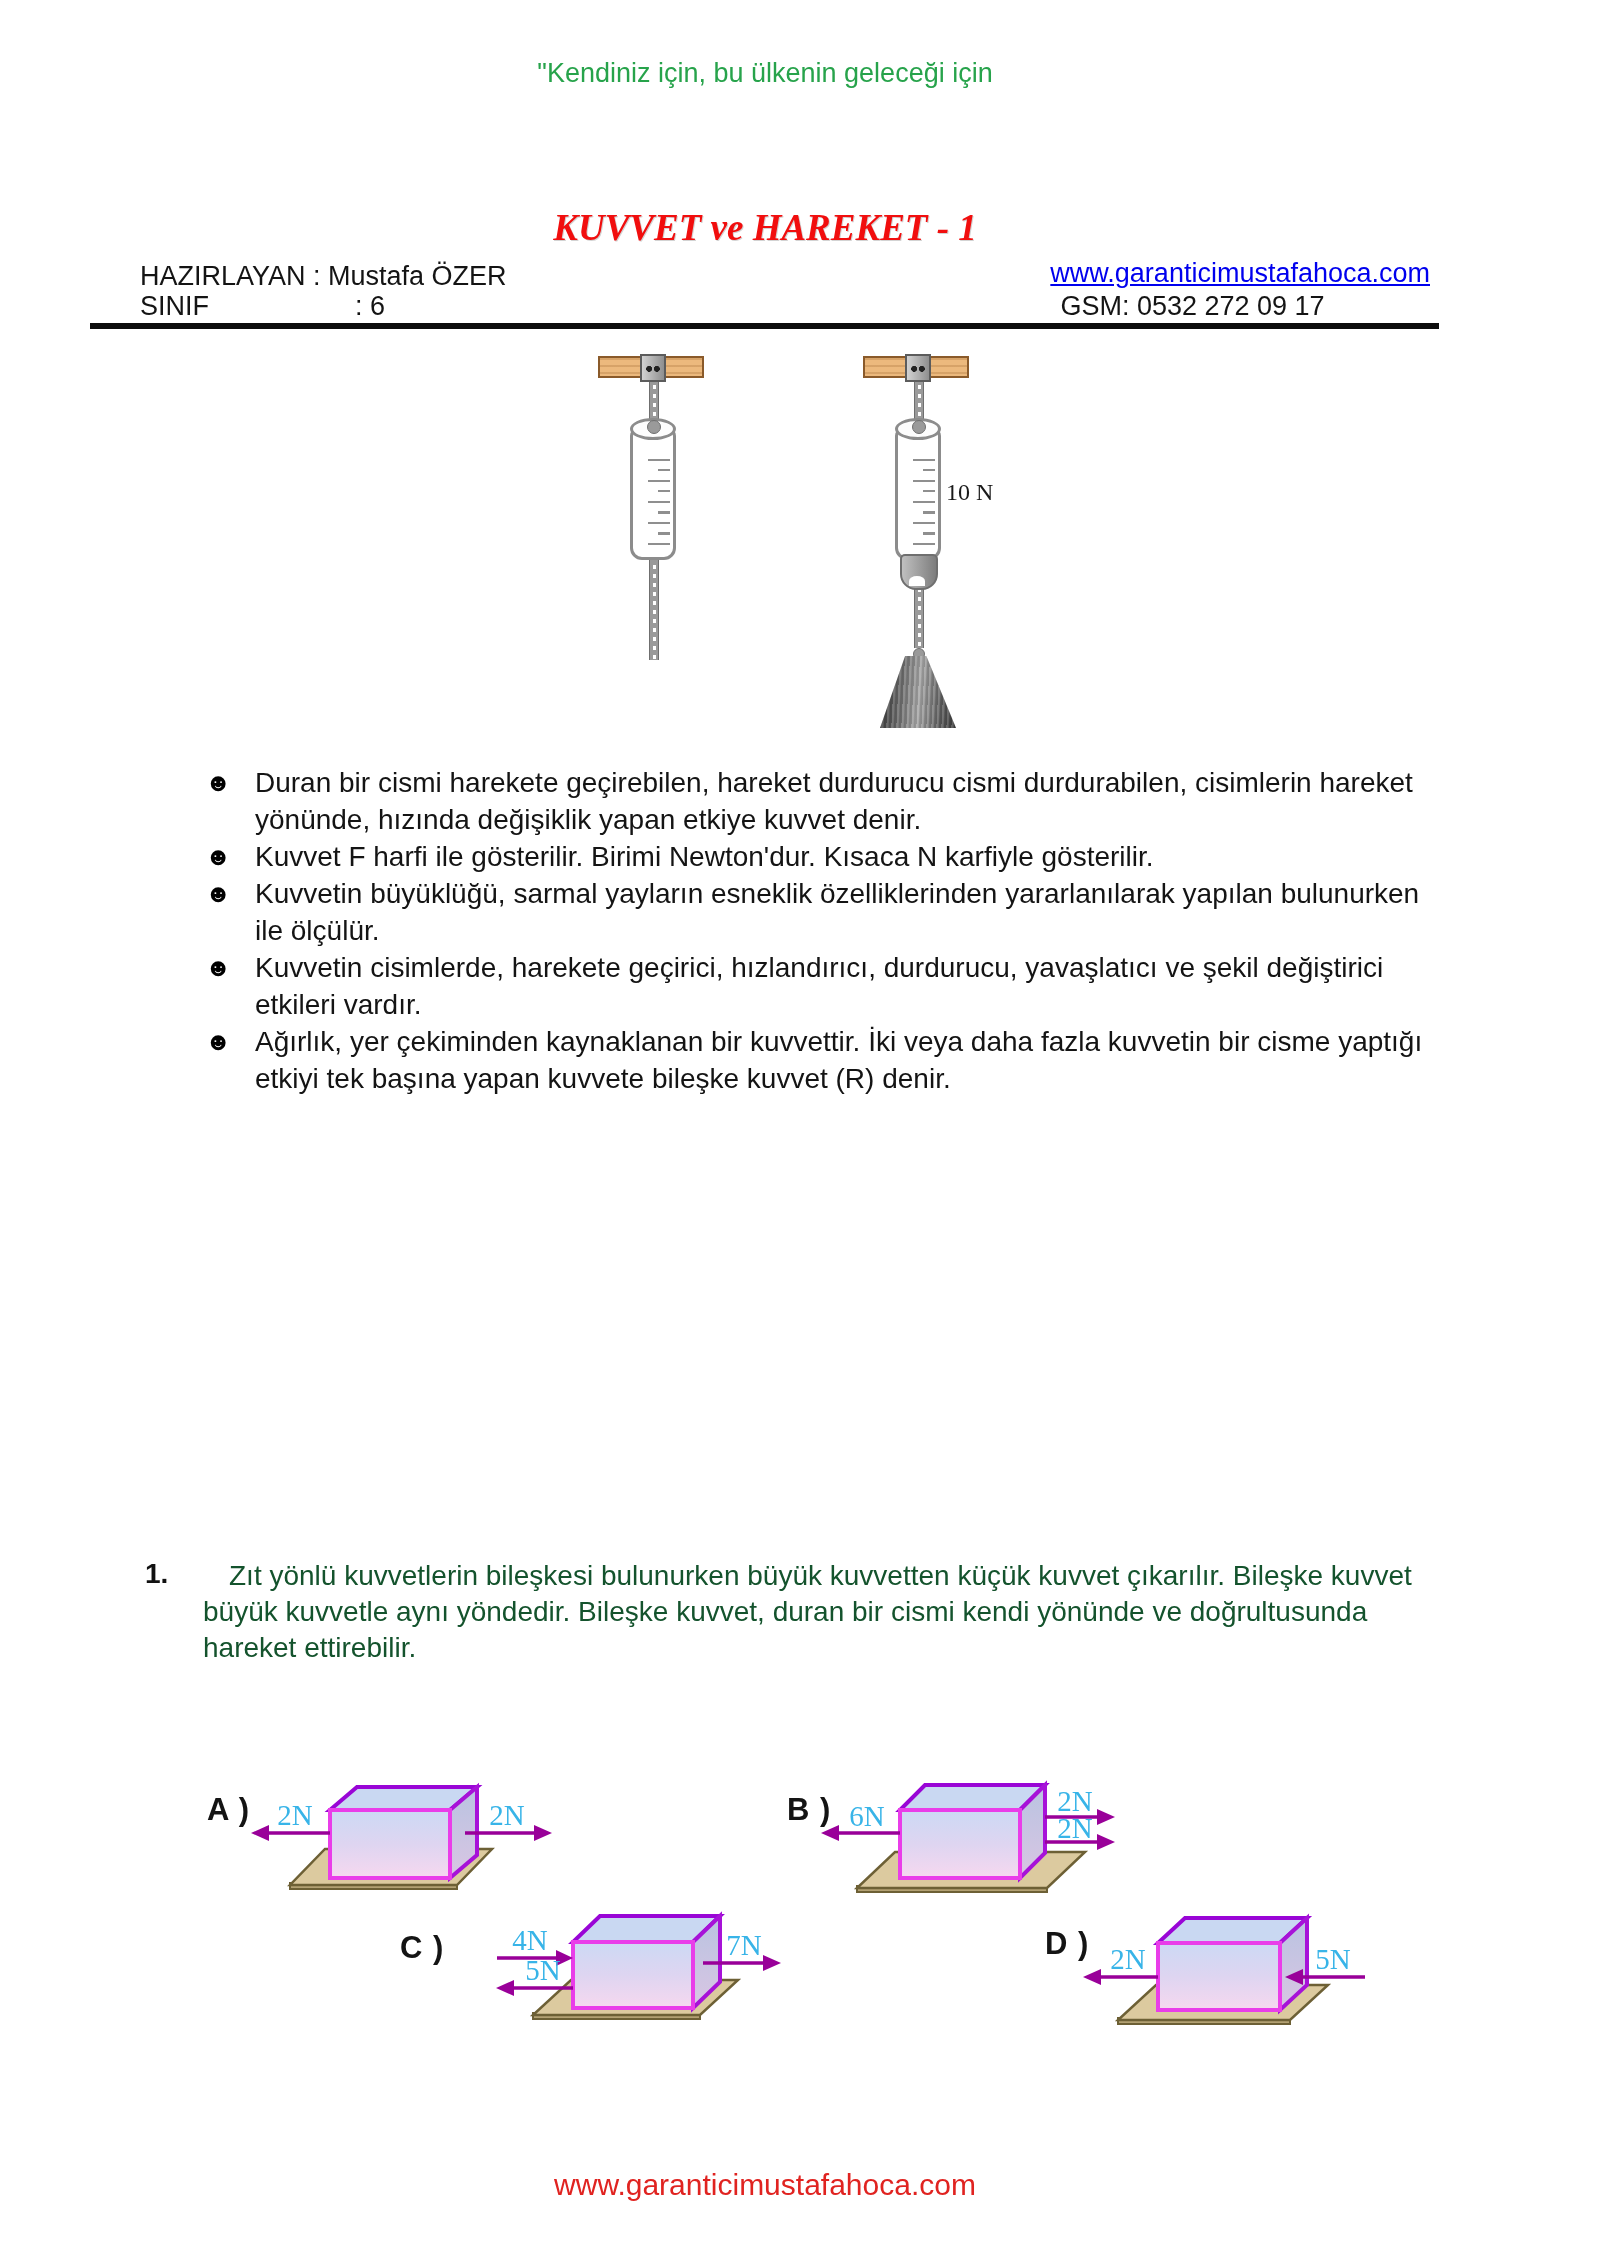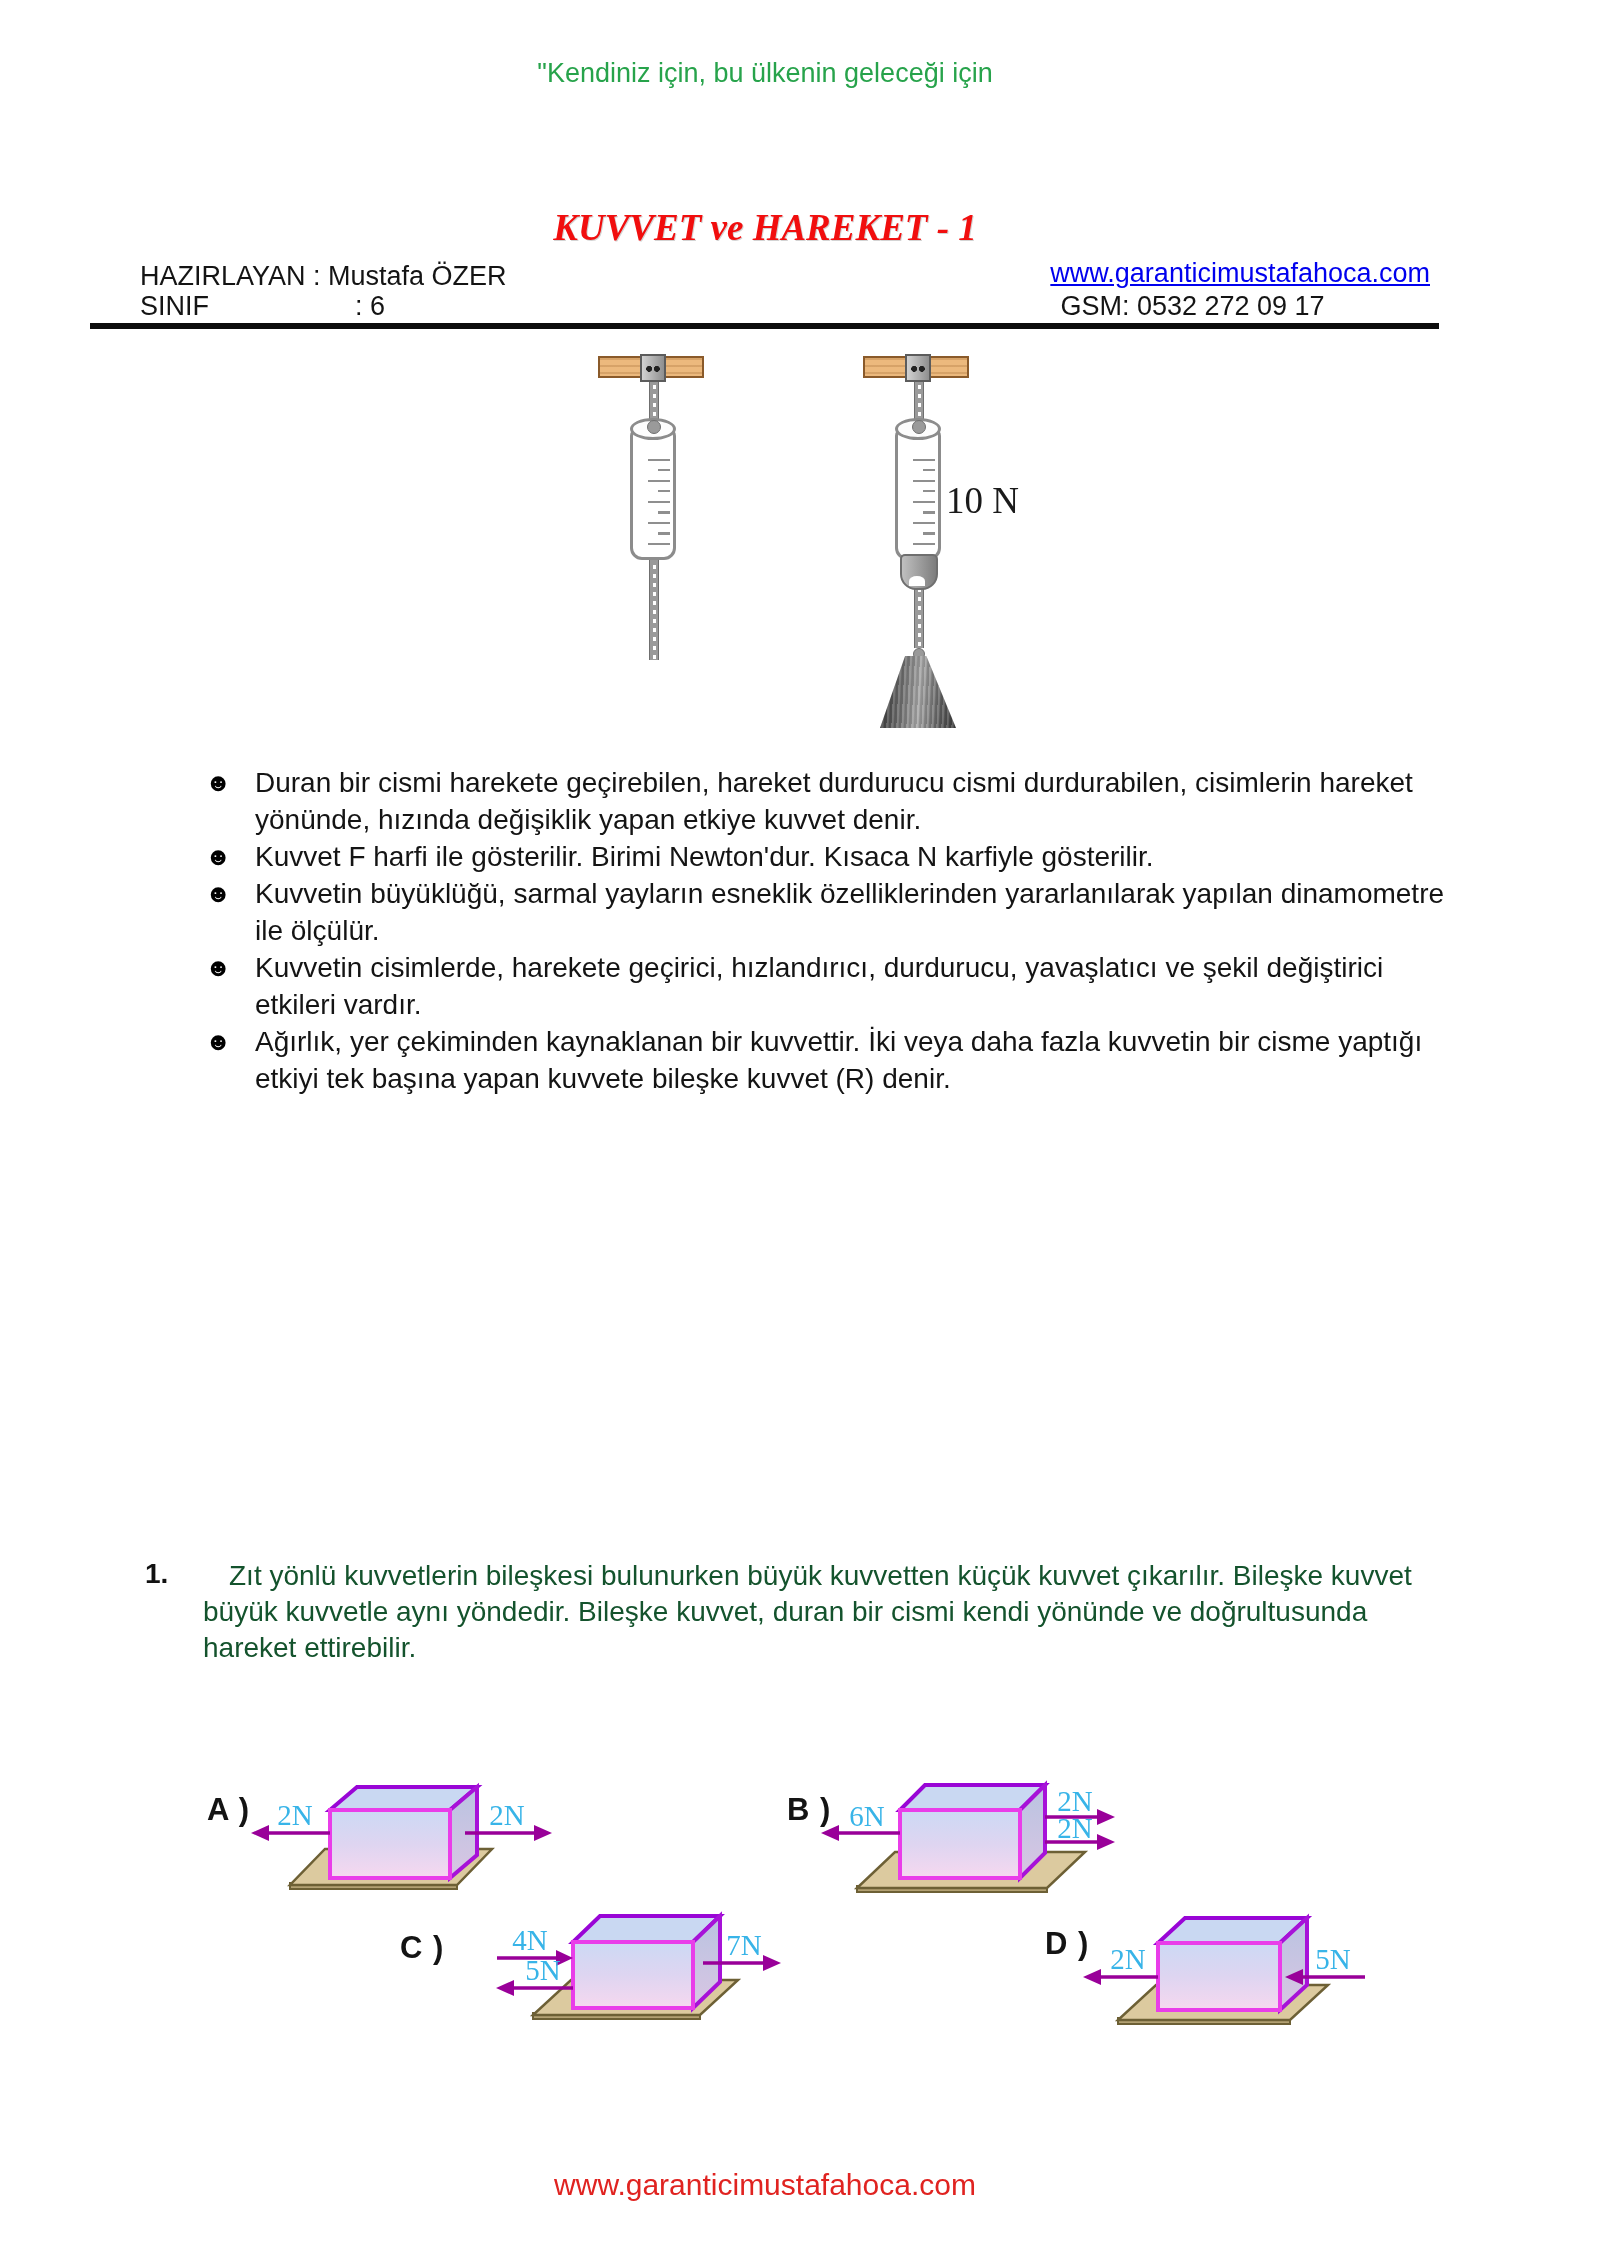--- a/index.html
+++ b/index.html
@@ -43,21 +43,21 @@
           border-radius:5px 5px 16px 16px;z-index:2;}
   .collar:after{content:"";position:absolute;left:7px;bottom:2px;width:16px;height:10px;
                 background:#fff;border-radius:50% 50% 0 0;}
   .weight{position:absolute;left:17px;top:302px;width:76px;height:72px;
           clip-path:polygon(33% 0,61% 0,100% 100%,0 100%);
           background:
             repeating-linear-gradient(93deg,rgba(255,255,255,.16) 0 1.5px,rgba(0,0,0,.10) 3px 5px),
             linear-gradient(95deg,#2e2e2e 0%,#6e6e6e 30%,#a8a8a8 52%,#5c5c5c 80%,#3b3b3b 100%);}
   .hook-dot{position:absolute;left:50px;top:294px;width:10px;height:10px;border-radius:50%;
             background:#9a9a9a;border:1px solid #6f6f6f;}
-  .weight-caption{font-family:"Liberation Serif",serif;font-size:37px;color:#1a1a1a;}
+  .weight-caption{font-family:"Liberation Serif",serif;font-size:24px;color:#1a1a1a;}
   
   #bullet-list{width:1240px;font-size:28px;line-height:37px;color:#141414;}
   .bullet-row{display:flex;align-items:flex-start;}
   .bullet-glyph{flex:0 0 50px;font-size:25px;line-height:37px;color:#000;}
   .bullet-text{flex:1;}
   .bd{font-weight:normal;}
   
   .q-num{font-size:28px;font-weight:bold;}
   .q-text{font-size:28px;line-height:36px;color:#14532d;}
   .option-label{font-size:31px;font-weight:bold;letter-spacing:1px;color:#141414;}
@@ -115,21 +115,21 @@
       <div class="bullet-row">
         <span class="bullet-glyph">☻</span>
         <span class="bullet-text"><span>Duran bir cismi harekete geçirebilen, hareket durdurucu cismi durdurabilen, cisimlerin hareket yönünde, hızında değişiklik yapan etkiye </span><span class="bd">kuvvet</span><span> denir.</span></span>
       </div>
       <div class="bullet-row">
         <span class="bullet-glyph">☻</span>
         <span class="bullet-text"><span>Kuvvet F harfi ile gösterilir. Birimi Newton'dur. Kısaca N karfiyle gösterilir.</span></span>
       </div>
       <div class="bullet-row">
         <span class="bullet-glyph">☻</span>
-        <span class="bullet-text"><span>Kuvvetin büyüklüğü, sarmal yayların esneklik özelliklerinden yararlanılarak yapılan </span><span class="bd">dinamometre</span><span> ile ölçülür.</span></span>
+        <span class="bullet-text"><span>Kuvvetin büyüklüğü, sarmal yayların esneklik özelliklerinden yararlanılarak yapılan </span><span class="bd">bulunurken</span><span> ile ölçülür.</span></span>
       </div>
       <div class="bullet-row">
         <span class="bullet-glyph">☻</span>
         <span class="bullet-text"><span>Kuvvetin cisimlerde, harekete geçirici, hızlandırıcı, durdurucu, yavaşlatıcı ve şekil değiştirici etkileri vardır.</span></span>
       </div>
       <div class="bullet-row">
         <span class="bullet-glyph">☻</span>
         <span class="bullet-text"><span>Ağırlık, yer çekiminden kaynaklanan bir kuvvettir. İki veya daha fazla kuvvetin bir cisme yaptığı etkiyi tek başına yapan kuvvete </span><span class="bd">bileşke kuvvet (R)</span><span> denir.</span></span>
       </div>
     </div>

